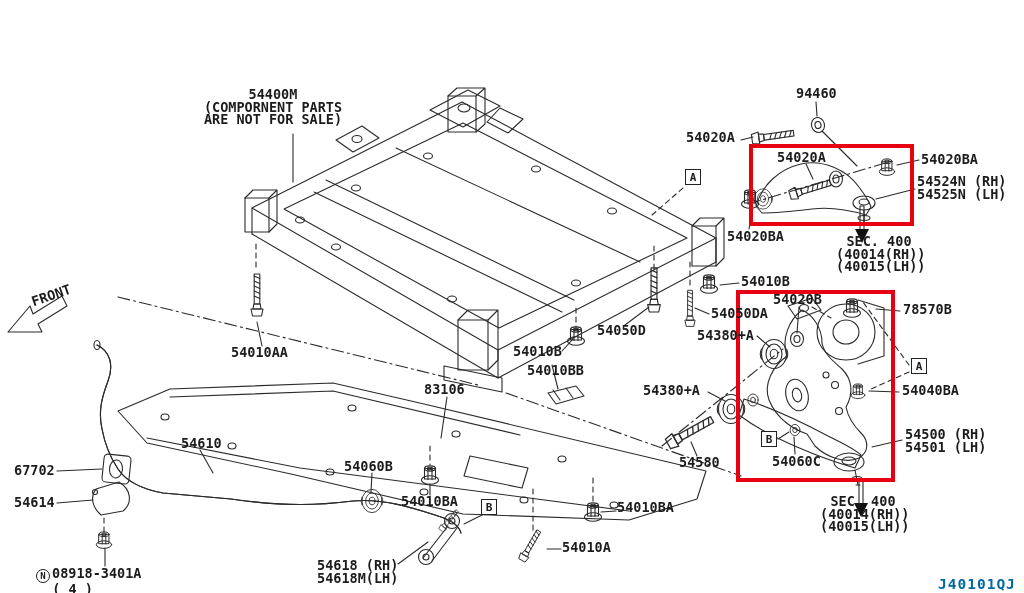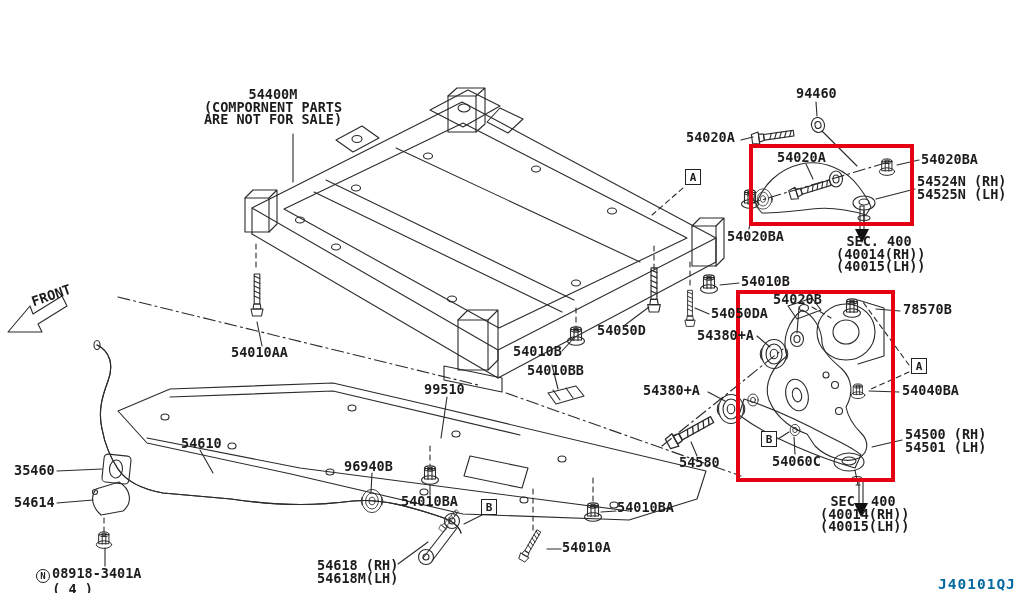--- a/index.html
+++ b/index.html
@@ -277,30 +277,30 @@
 (40015(LH))</div>
       <div class="label" style="left: 741px; top: 227px;">54010B</div>
       <div class="label" style="left: 773px; top: 245px;">54020B</div>
       <div class="label" style="left: 903px; top: 255px;">78570B</div>
       <div class="label" style="left: 711px; top: 259px;">54050DA</div>
       <div class="label" style="left: 597px; top: 276px;">54050D</div>
       <div class="label" style="left: 697px; top: 281px;">54380+A</div>
       <div class="label" style="left: 231px; top: 298px;">54010AA</div>
       <div class="label" style="left: 513px; top: 297px;">54010B</div>
       <div class="label" style="left: 527px; top: 316px;">54010BB</div>
-      <div class="label" style="left: 424px; top: 335px;">99510</div>
+      <div class="label" style="left: 424px; top: 335px;">83106</div>
       <div class="label" style="left: 643px; top: 336px;">54380+A</div>
       <div class="label" style="left: 902px; top: 336px; text-align: center;">54040BA</div>
       <div class="label" style="left: 905px; top: 380px;">54500 (RH)
 54501 (LH)</div>
       <div class="label" style="left: 181px; top: 389px;">54610</div>
       <div class="label" style="left: 679px; top: 408px;">54580</div>
       <div class="label" style="left: 772px; top: 407px; text-align: center;">54060C</div>
-      <div class="label" style="left: 344px; top: 412px;">96940B</div>
-      <div class="label" style="left: 14px; top: 416px;">35460</div>
+      <div class="label" style="left: 344px; top: 412px;">54060B</div>
+      <div class="label" style="left: 14px; top: 416px;">67702</div>
       <div class="label" style="left: 14px; top: 448px;">54614</div>
       <div class="label center" style="left: 820px; top: 447px; width: 86px;">SEC. 400
 (40014(RH))
 (40015(LH))</div>
       <div class="label" style="left: 401px; top: 447px;">54010BA</div>
       <div class="label" style="left: 617px; top: 453px;">54010BA</div>
       <div class="label" style="left: 562px; top: 493px;">54010A</div>
       <div class="label" style="left: 317px; top: 511px;">54618 (RH)
 54618M(LH)</div>
       <div class="label" style="left: 36px; top: 519px;"><span class="circ">N</span>08918-3401A

